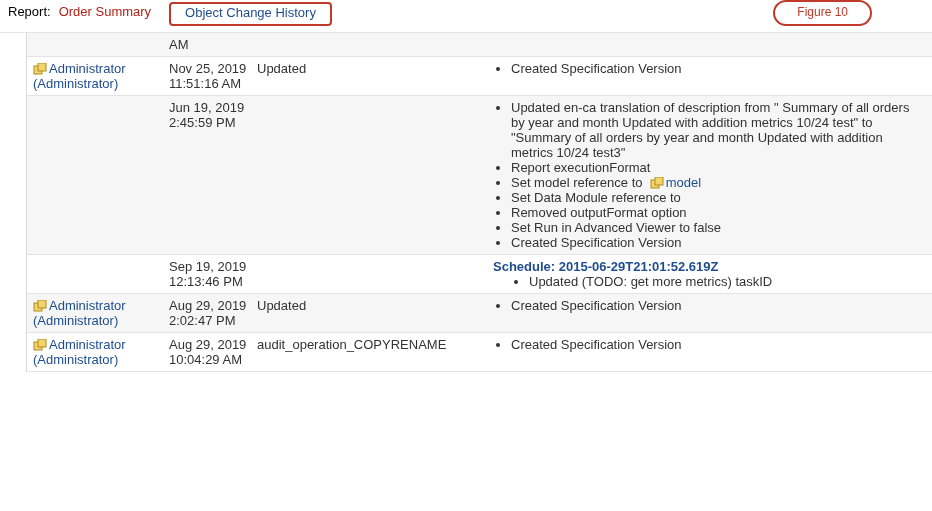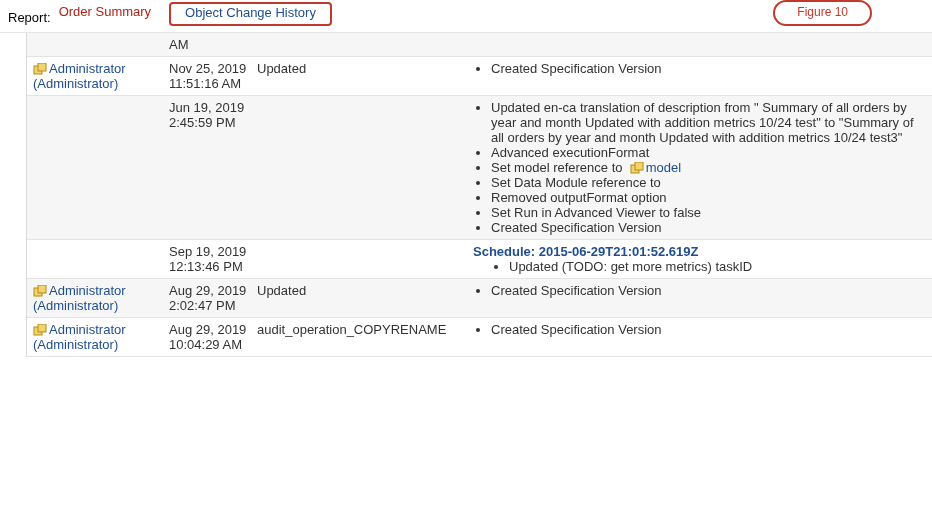--- a/index.html
+++ b/index.html
@@ -16,21 +16,20 @@
     align-items: flex-start;
     gap: 8px;
     padding: 2px 8px 4px 8px;
     border-bottom: 1px solid #e5e5e5;
     position: relative;
     height: 26px;
   }
   .topbar .report-label {
     color: #000;
     padding-top: 2px;
-    margin-top: 6px;
   }
   .topbar .report-name {
     color: #b22218;
     padding-top: 2px;
   }
   .tab-capsule {
     border: 2px solid #c0392b;
     border-radius: 4px;
     padding: 1px 14px 3px 14px;
     color: #1f4d8f;
@@ -65,21 +64,21 @@
   }
   .row:nth-child(odd) {
     background: #f6f6f6;
   }
   .row:nth-child(even) {
     background: #ffffff;
   }
   .col-user   { width: 130px;  flex: none; padding-right: 6px; }
   .col-date   { width: 82px;   flex: none; padding-right: 6px; }
   .col-op     { width: 210px;  flex: none; padding-right: 6px; }
-  .col-detail { flex: 1; padding-right: 10px; }
+  .col-detail { flex: 1; padding-right: 10px; margin-left: 20px; }
 
   .user-link {
     color: #1f4d8f;
     cursor: pointer;
   }
   .user-icon {
     display: inline-block;
     width: 14px;
     height: 12px;
     vertical-align: -2px;
@@ -134,21 +133,21 @@
           </ul>
         </div>
       </div>
       <div class="row">
         <div class="col-user"></div>
         <div class="col-date">Jun 19, 2019 2:45:59 PM</div>
         <div class="col-op"></div>
         <div class="col-detail">
           <ul class="detail-list">
             <li> Updated en-ca translation of description from " Summary of all orders by year and month Updated with addition metrics 10/24 test" to "Summary of all orders by year and month Updated with addition metrics 10/24 test3"</li>
-            <li>Advanced executionFormat</li>
+            <li>Report executionFormat</li>
             <li>Set model reference to &nbsp;<span class="user-icon"><svg viewBox="0 0 14 12" width="14" height="12">
                   <rect x="1" y="3" width="8" height="8" fill="#f3d36b" stroke="#b08b1a"></rect>
                   <rect x="5" y="0" width="8" height="8" fill="#f3d36b" stroke="#b08b1a"></rect>
                 </svg></span><span class="model-link">model</span></li>
             <li>Set Data Module reference to</li>
             <li>Removed outputFormat option</li>
             <li>Set Run in Advanced Viewer to false</li>
             <li>Created Specification Version</li>
           </ul>
         </div>

